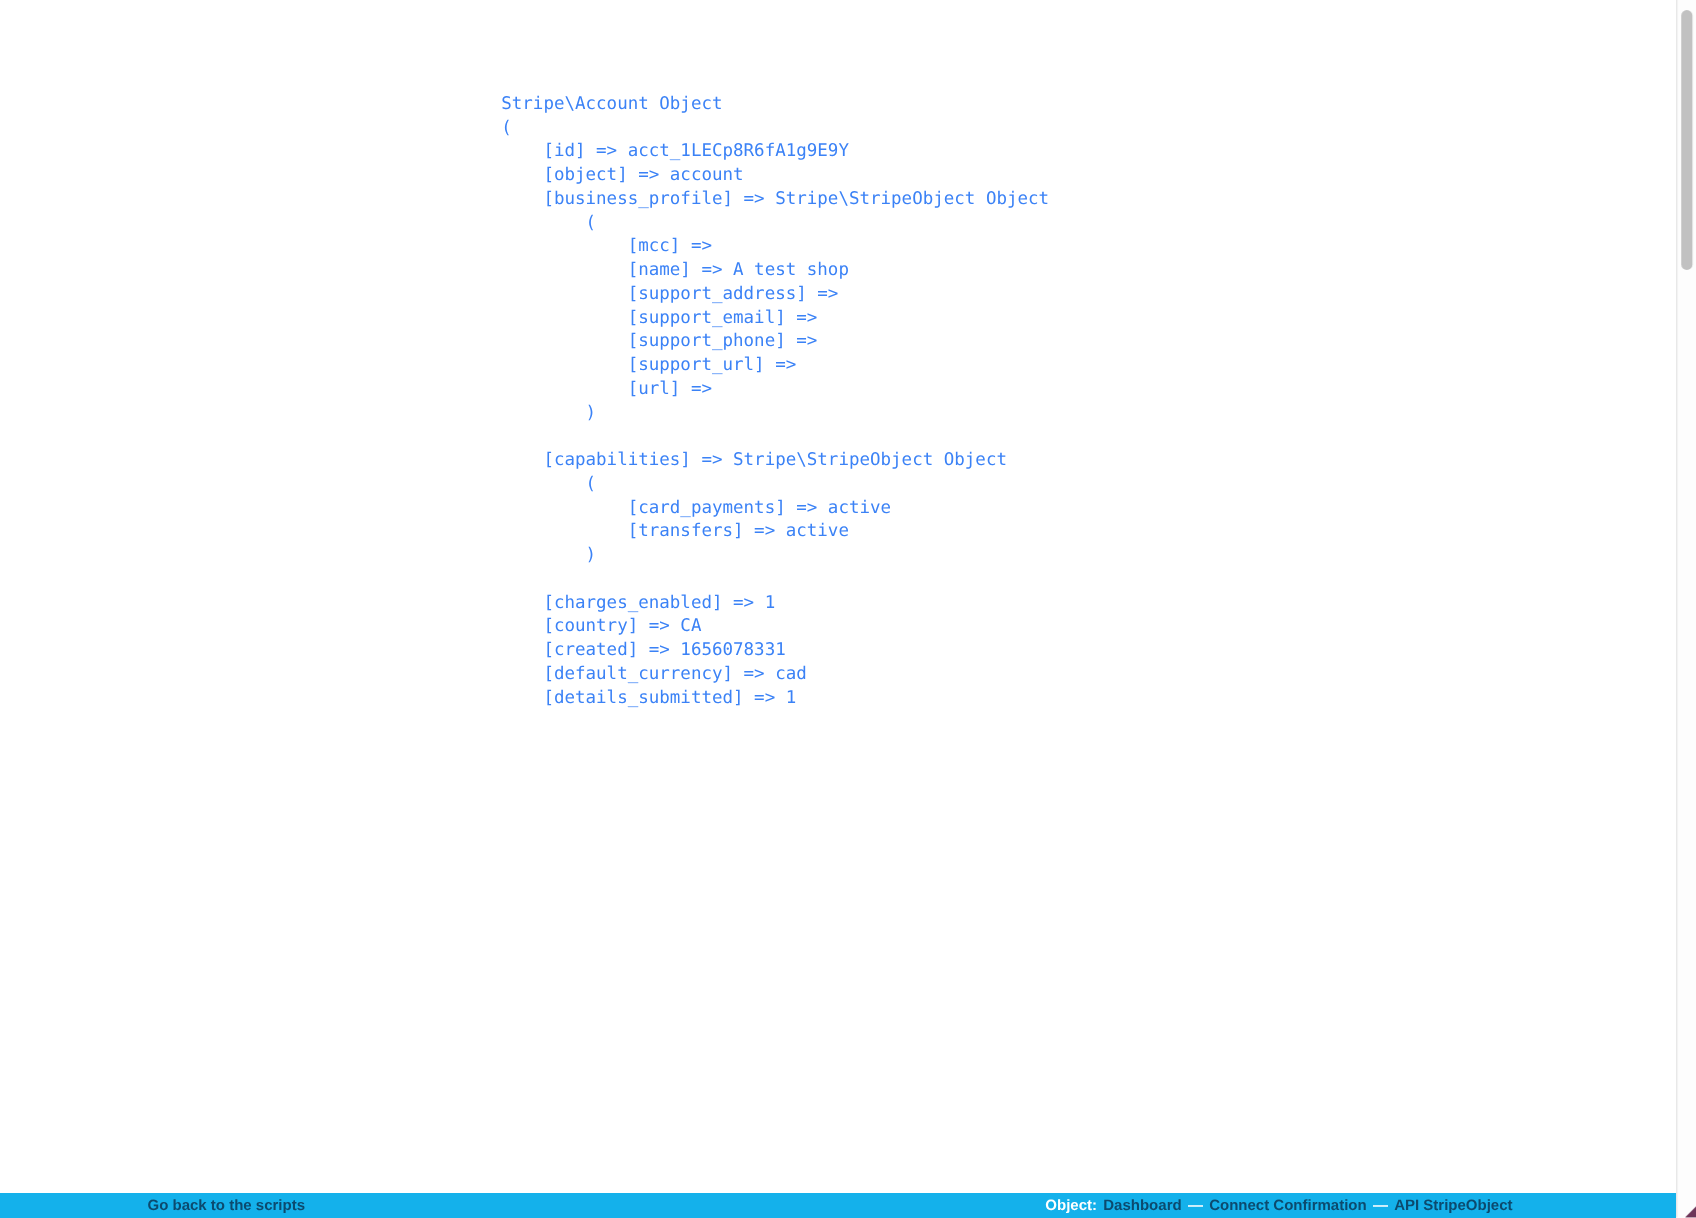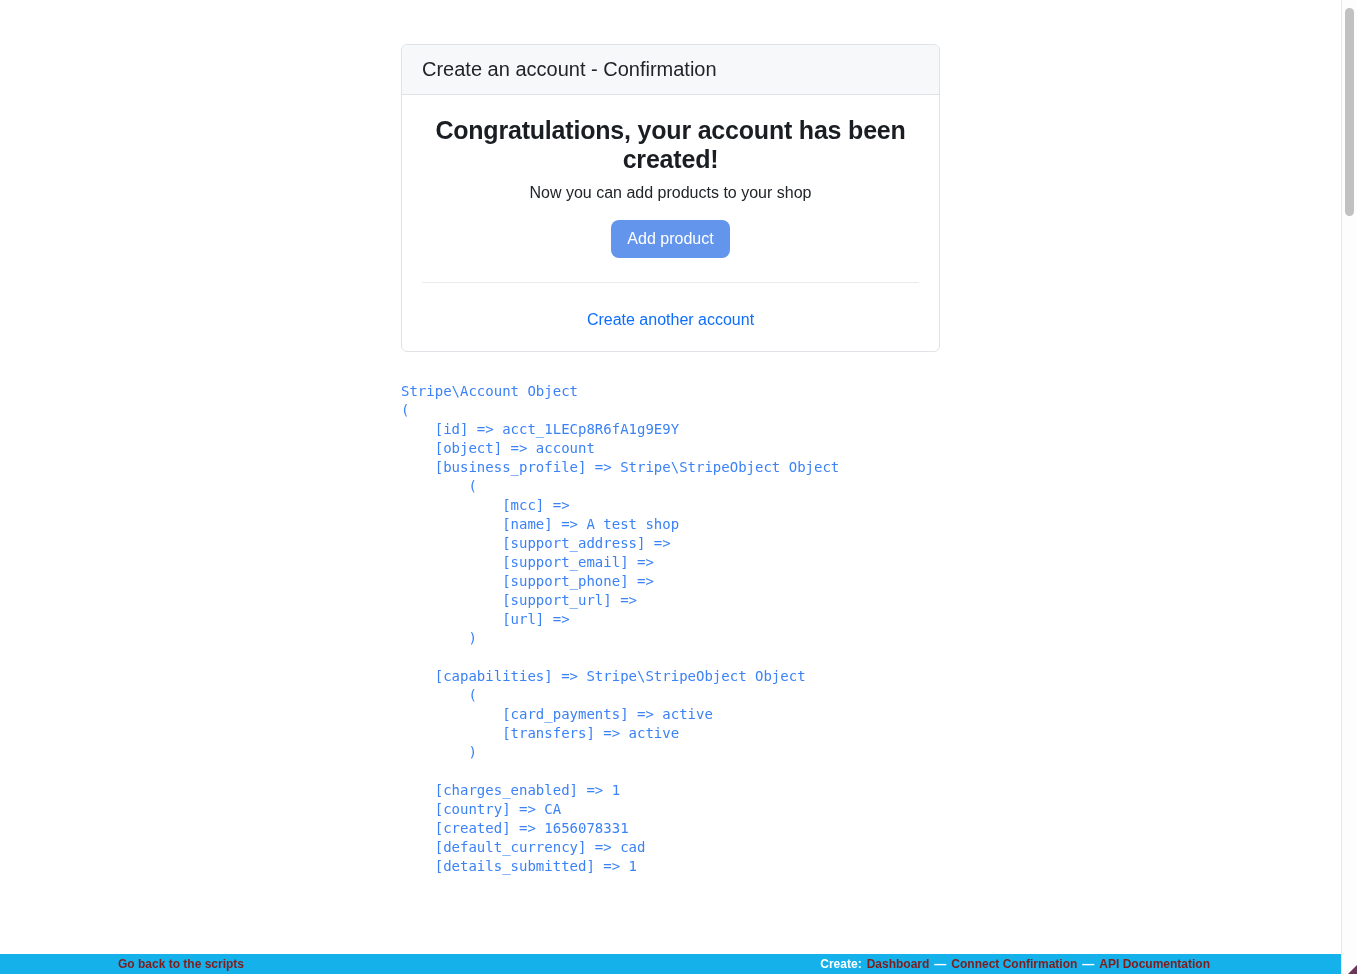--- a/index.html
+++ b/index.html
@@ -113,21 +113,21 @@
     color: #ffffff;
     display: flex;
     align-items: center;
     justify-content: space-between;
     padding: 0 131px 0 118px;
     font-size: 12px;
     font-weight: 700;
     z-index: 5;
   }
   .footer a {
-    color: #7f1d1d;
+    color: #0c4a6e;
     text-decoration: none;
     cursor: pointer;
   }
   .footer .sep { margin: 0 5px; }
   .footer .stripe-label { margin-right: 5px; }
 
   
   .scrollbar-track {
     position: fixed;
     top: 0; right: 0;
@@ -154,30 +154,20 @@
     border-bottom: 9px solid #6d3558;
     z-index: 7;
   }
 </style>
 </head>
 <body>
 
 <div class="main">
   <div class="column">
 
-    <div class="card">
-      <div class="card-header">Create an account - Confirmation</div>
-      <div class="card-body">
-        <h2 class="card-title">Congratulations, your account has been created!</h2>
-        <p class="card-subtitle">Now you can add products to your shop</p>
-        <button class="btn-primary">Add product</button>
-        <hr class="card-divider">
-        <a class="create-link">Create another account</a>
-      </div>
-    </div>
 
     <div class="console">
       <pre class="dump-output">Stripe\Account Object
 (
     [id] =&gt; acct_1LECp8R6fA1g9E9Y
     [object] =&gt; account
     [business_profile] =&gt; Stripe\StripeObject Object
         (
             [mcc] =&gt; 
             [name] =&gt; A test shop
@@ -200,21 +190,21 @@
     [default_currency] =&gt; cad
     [details_submitted] =&gt; 1</pre>
     </div>
 
   </div>
 </div>
 
 <div class="footer">
   <a class="back-link">Go back to the scripts</a>
   <div class="footer-right">
-    <span class="stripe-label">Create:</span><a>Dashboard</a><span class="sep">—</span><a>Connect Confirmation</a><span class="sep">—</span><a>API Documentation</a>
+    <span class="stripe-label">Object:</span><a>Dashboard</a><span class="sep">—</span><a>Connect Confirmation</a><span class="sep">—</span><a>API StripeObject</a>
   </div>
 </div>
 
 <div class="scrollbar-track">
   <div class="scrollbar-thumb"></div>
 </div>
 
 <div class="corner-artifact"></div>
 
 </body></html>

